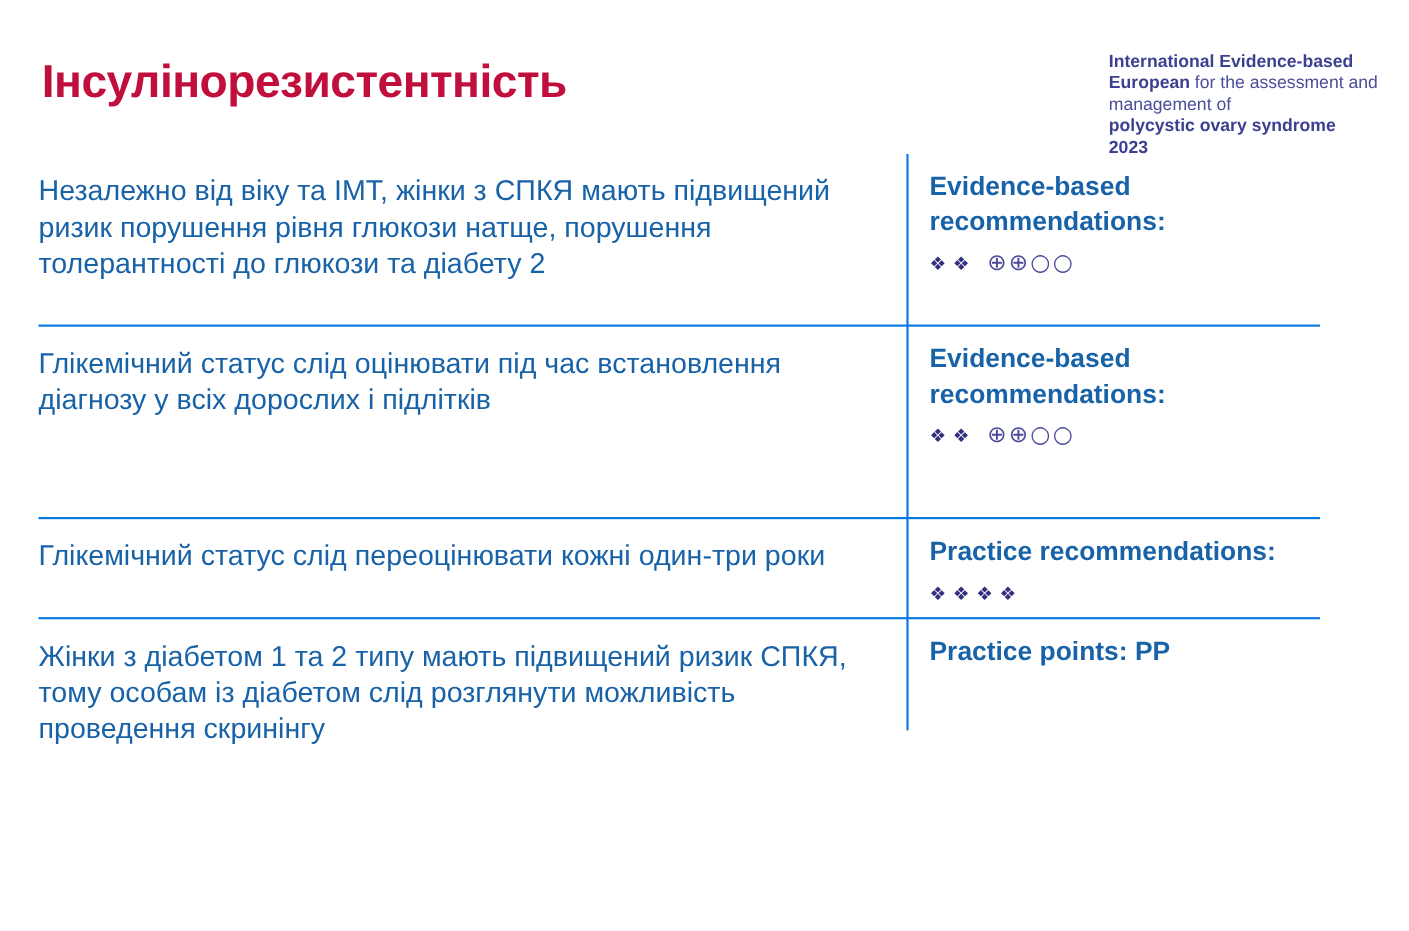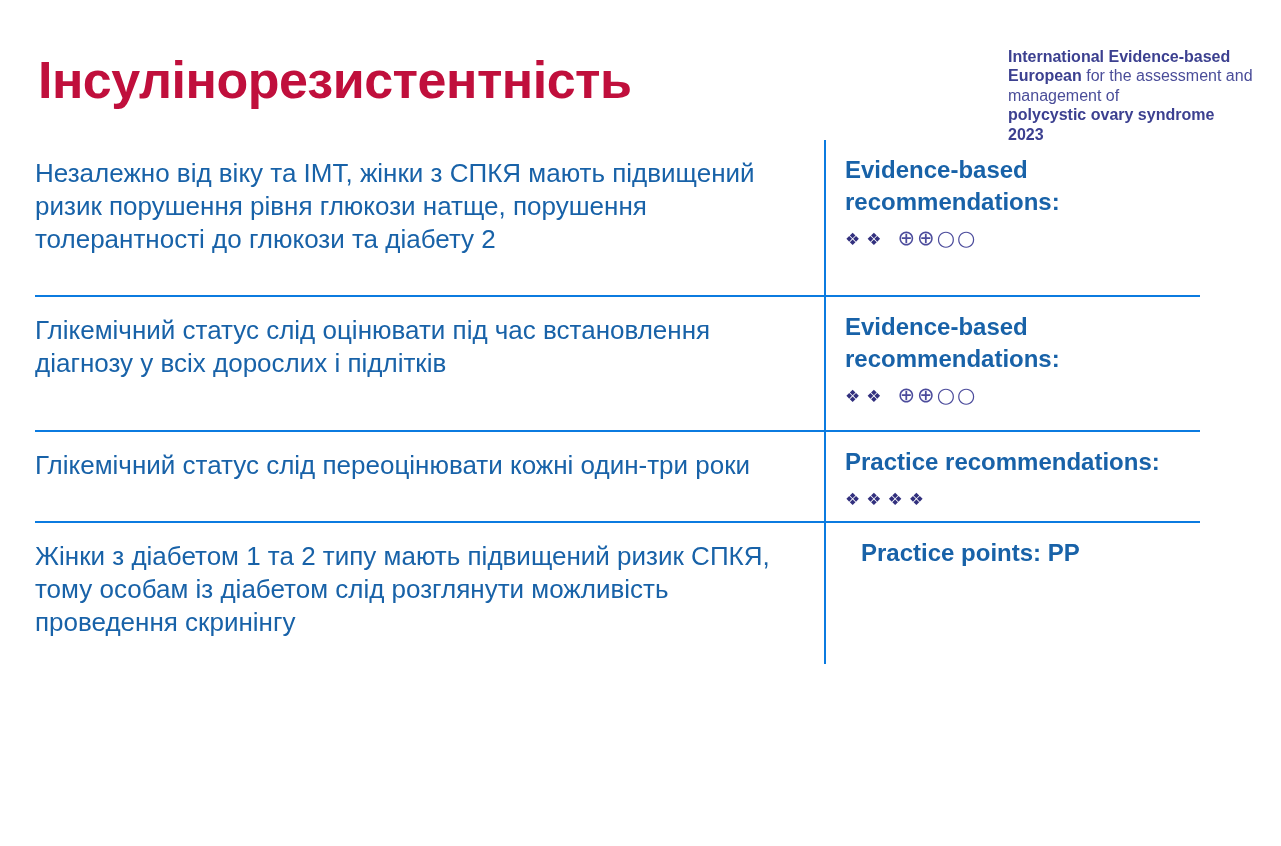--- a/index.html
+++ b/index.html
@@ -12,21 +12,21 @@
     height: 846px;
     background: #ffffff;
     overflow: hidden;
     margin: 0 auto;
   }
 
   .title {
     position: absolute;
     left: 38px;
     top: 50px;
-    font-size: 52px;
+    font-size: 42px;
     font-weight: 700;
     letter-spacing: -0.5px;
     color: #c00f3c;
   }
 
   .logo {
     position: absolute;
     left: 1008px;
     top: 27px;
     width: 254px;
@@ -49,23 +49,23 @@
     position: absolute;
     left: 789px;
     top: 0;
     width: 2px;
     height: 524px;
     background: #0b7be0;
   }
   .row { display: flex; width: 100%; }
   .row.bordered { border-top: 2px solid #0b7be0; }
   .row-1 { height: 155px; }
-  .row-2 { height: 135px; }
+  .row-2 { height: 175px; }
   .row-3 { height: 91px; }
-  .row-4 { height: 143px; gap: 16px; }
+  .row-4 { height: 143px; }
 
   .cell-left {
     width: 790px;
     padding: 17px 42px 0 0;
     font-size: 26px;
     line-height: 1.27;
     font-weight: 400;
     color: #1862a8;
   }
   .cell-right {

